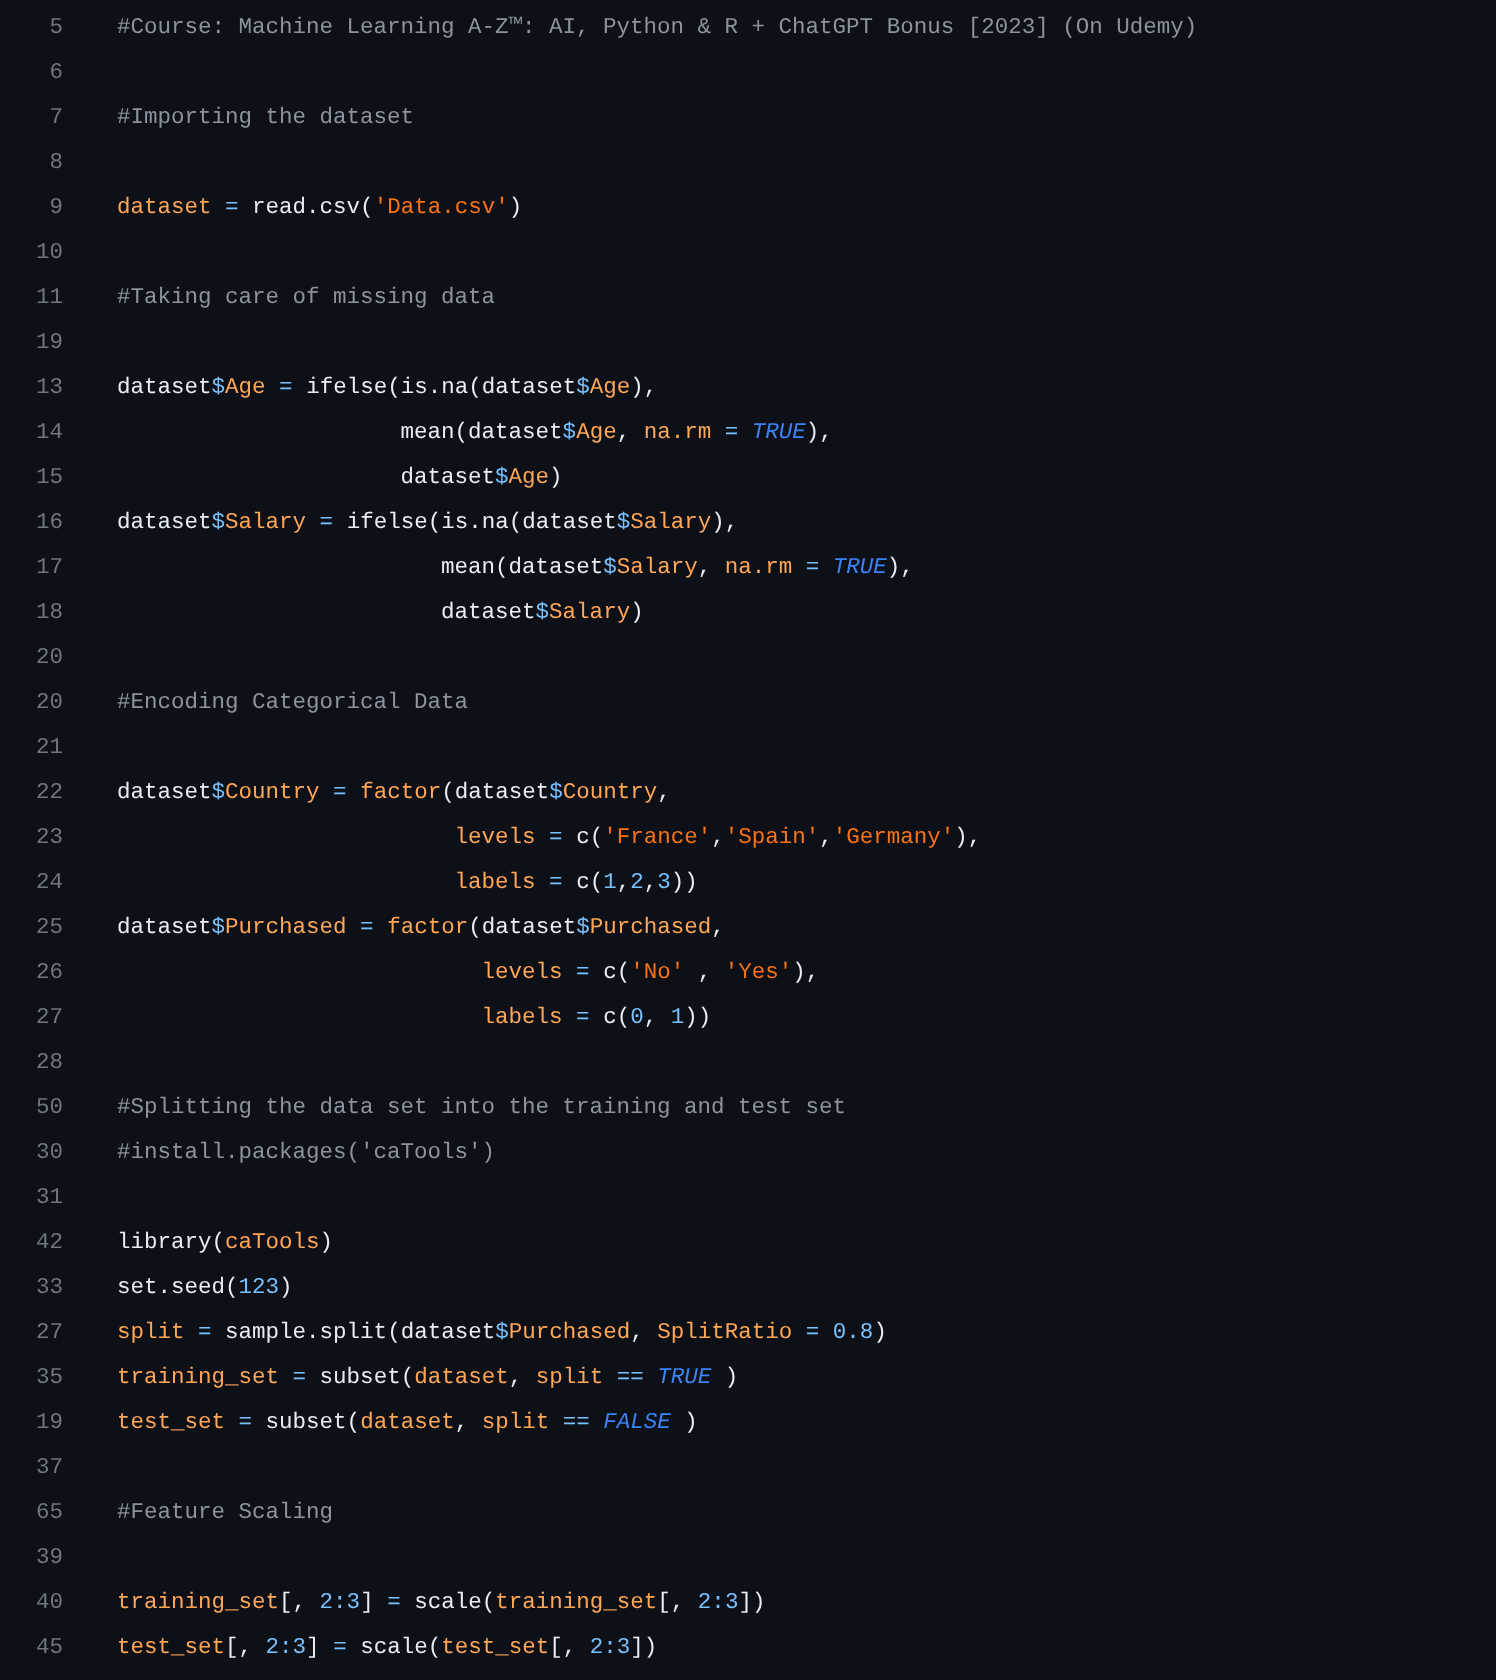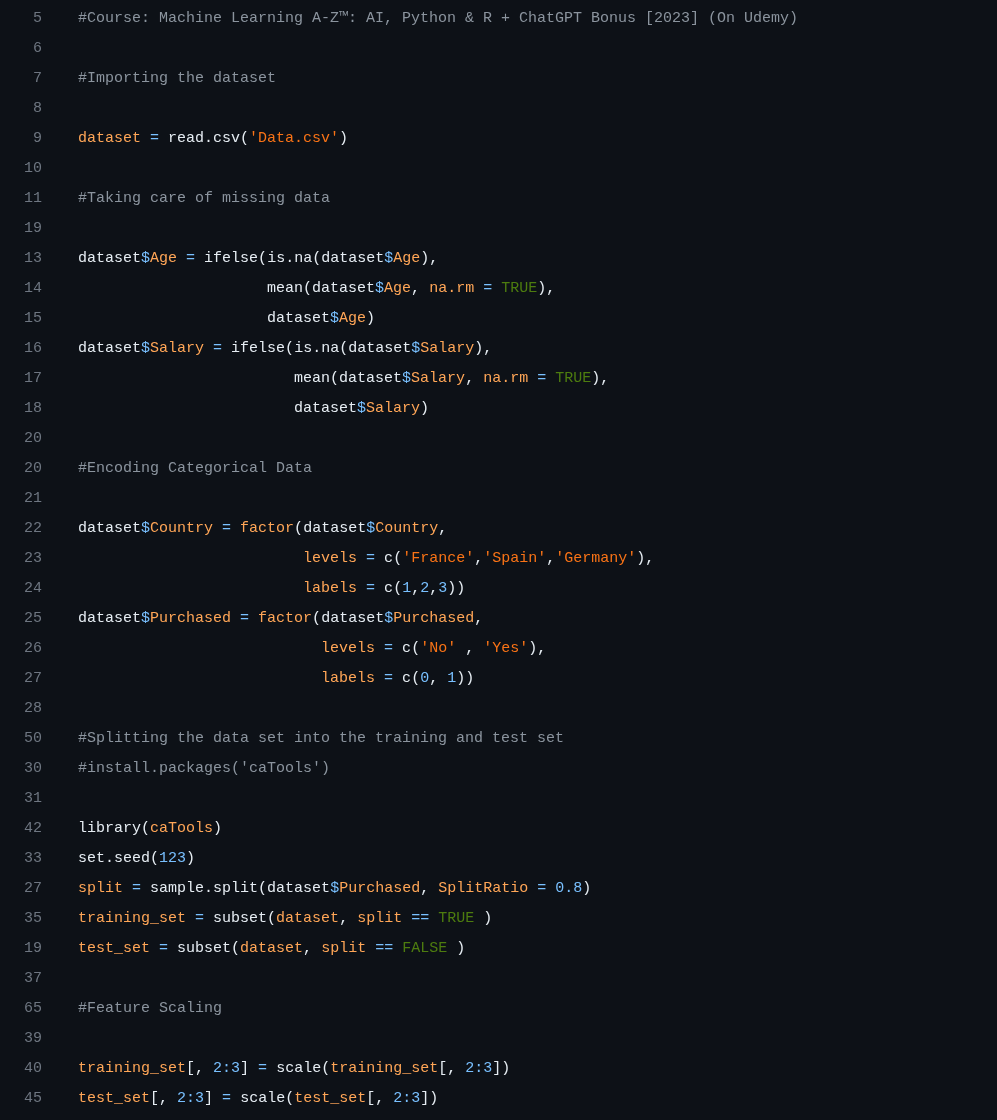--- a/index.html
+++ b/index.html
@@ -36,21 +36,21 @@
   }
   .code div.line { height: 30px; line-height: 30px; }
   .tok-comment   { color: #8b949e; }
   .tok-ident     { color: #e6edf3; }
   .tok-accessor  { color: #ffa657; }   
   .tok-dollar    { color: #79c0ff; }
   .tok-op        { color: #79c0ff; }
   .tok-paren     { color: #e6edf3; }
   .tok-string    { color: #f97316; }
   .tok-num       { color: #79c0ff; }
-  .tok-const     { color: #4d7c0f; }
+  .tok-const     { color: #3b82f6; font-style: italic; }
 </style>
 </head>
 <body>
 
 <div class="editor">
   <div class="gutter" id="gutter">
       <div>5</div>
       <div>6</div>
       <div>7</div>
       <div>8</div>

